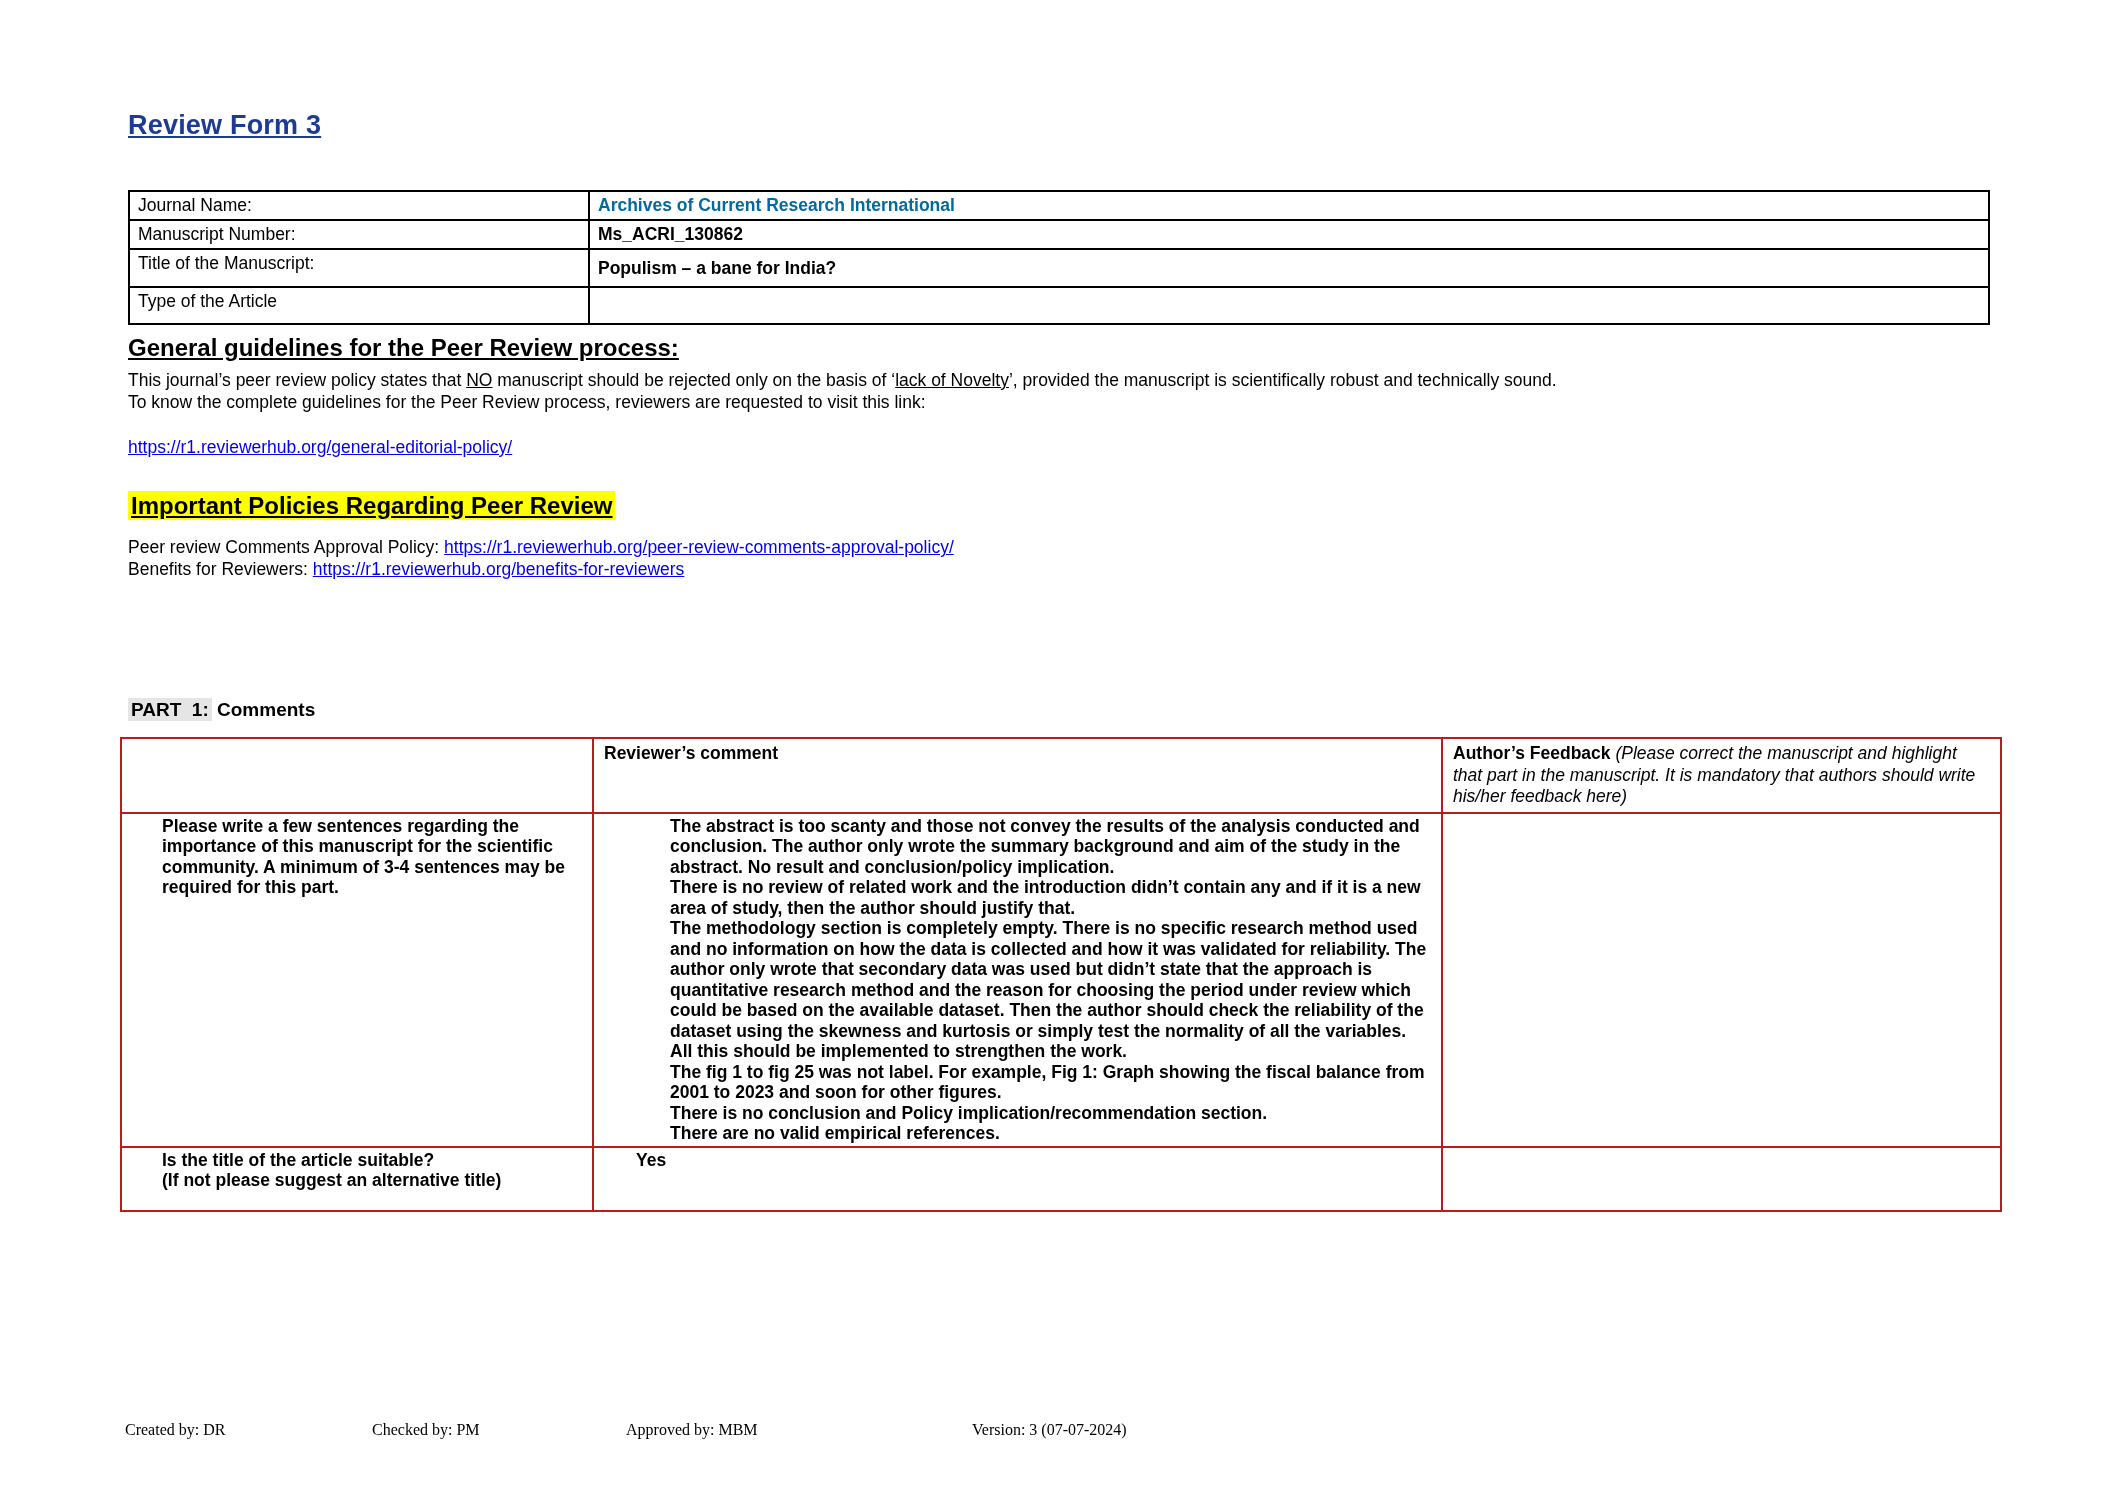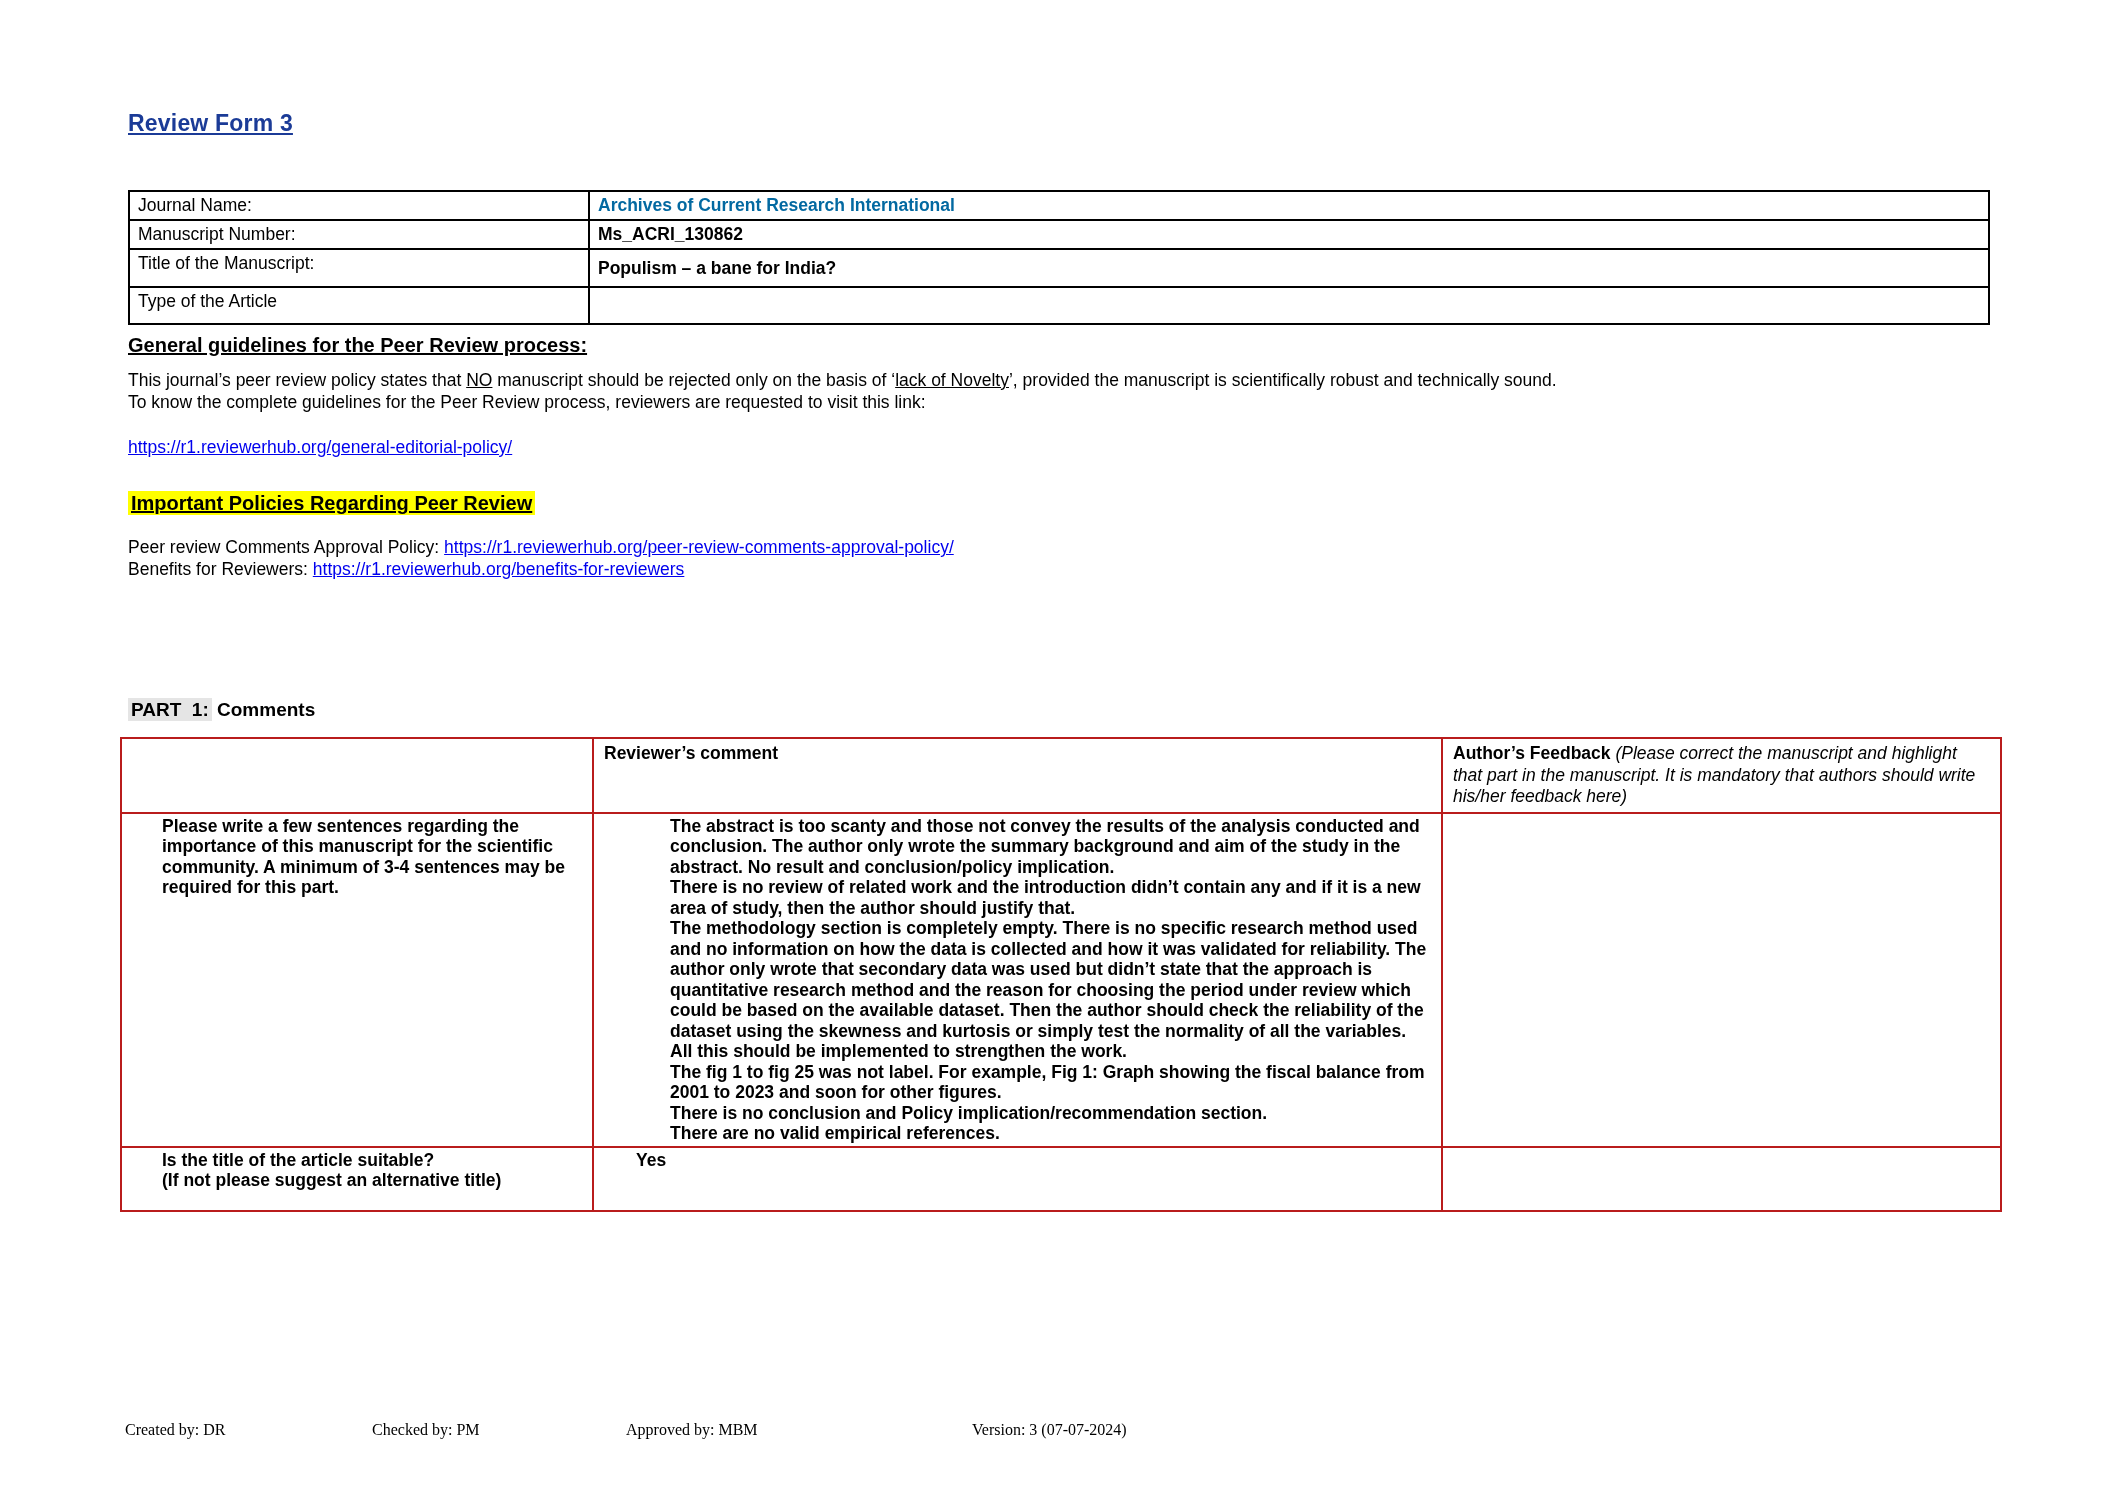--- a/index.html
+++ b/index.html
@@ -5,37 +5,37 @@
   * { margin:0; padding:0; box-sizing:border-box; }
   html,body { background:#ffffff; }
   .page {
     position:relative; width:2117px; height:1497px; background:#ffffff;
     font-family:"Liberation Sans", sans-serif; color:#000;
   }
   .abs { position:absolute; }
 
   
   .doc-title {
-    left:128px; top:110px; font-size:23px; font-weight:bold;
+    left:128px; top:110px; font-size:27px; font-weight:bold;
     text-decoration:underline; color:#1b3b97; letter-spacing:.2px;
   }
 
   
   table { border-collapse:collapse; table-layout:fixed; }
   .info-table { left:128px; top:190px; width:1862px; }
   .info-table td { border:2px solid #000; font-size:17.5px; padding:3px 8px; }
   .info-table td.lbl { width:460px; vertical-align:top; }
   .info-table td.val { vertical-align:middle; font-weight:bold; }
   .info-table tr.r1 td { height:27px; }
   .info-table tr.r2 td { height:27px; }
   .info-table tr.r3 td { height:38px; }
   .info-table tr.r4 td { height:37px; }
   .journal-blue { color:#0369a1; }
 
-  .h-underline { font-size:20px; font-weight:bold; text-decoration:underline; }
+  .h-underline { font-size:24px; font-weight:bold; text-decoration:underline; }
 
   .guidelines-head { left:128px; top:334px; }
   .guidelines-para { left:128px; top:370px; width:1878px; font-size:17.5px; line-height:21.5px; }
   .guidelines-para .bu { font-weight:normal; text-decoration:underline; }
   a.doclink { color:#0000ee; text-decoration:underline; cursor:pointer; }
   .guidelines-link { left:128px; top:437px; font-size:17.5px; }
 
   .policies-head { left:128px; top:492px; }
   .policies-head .hl { background:#ffff00; padding:1px 3px; }
   .policies-lines { left:128px; top:537px; font-size:17.5px; line-height:21.5px; }

